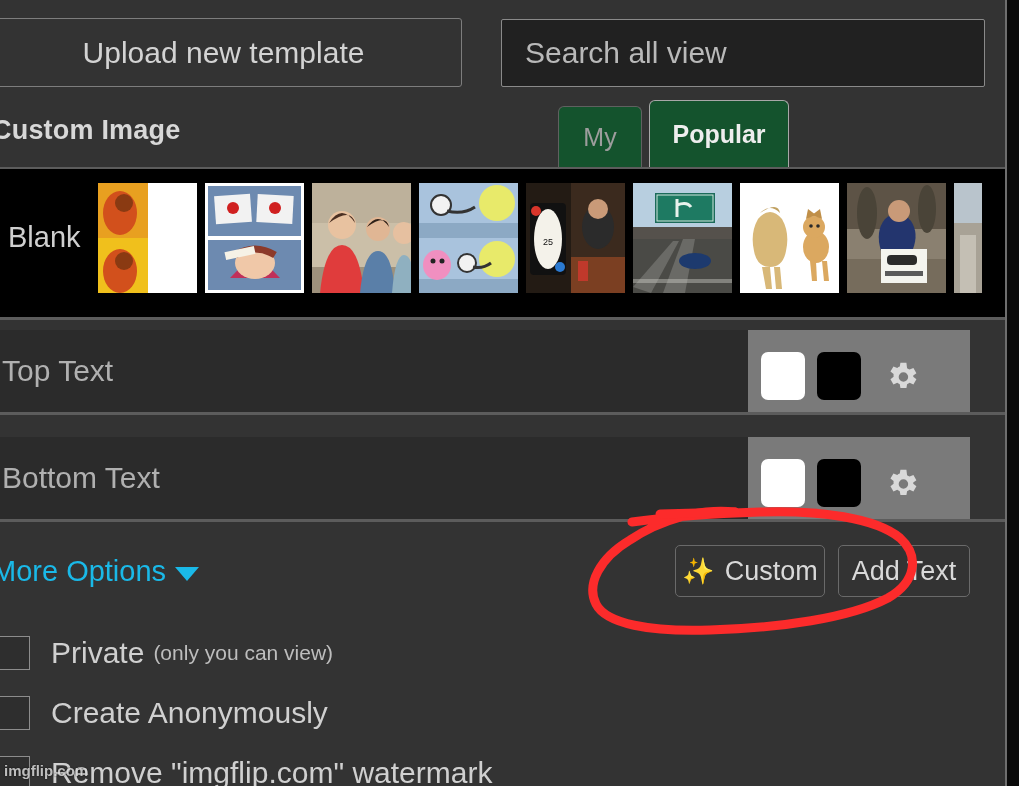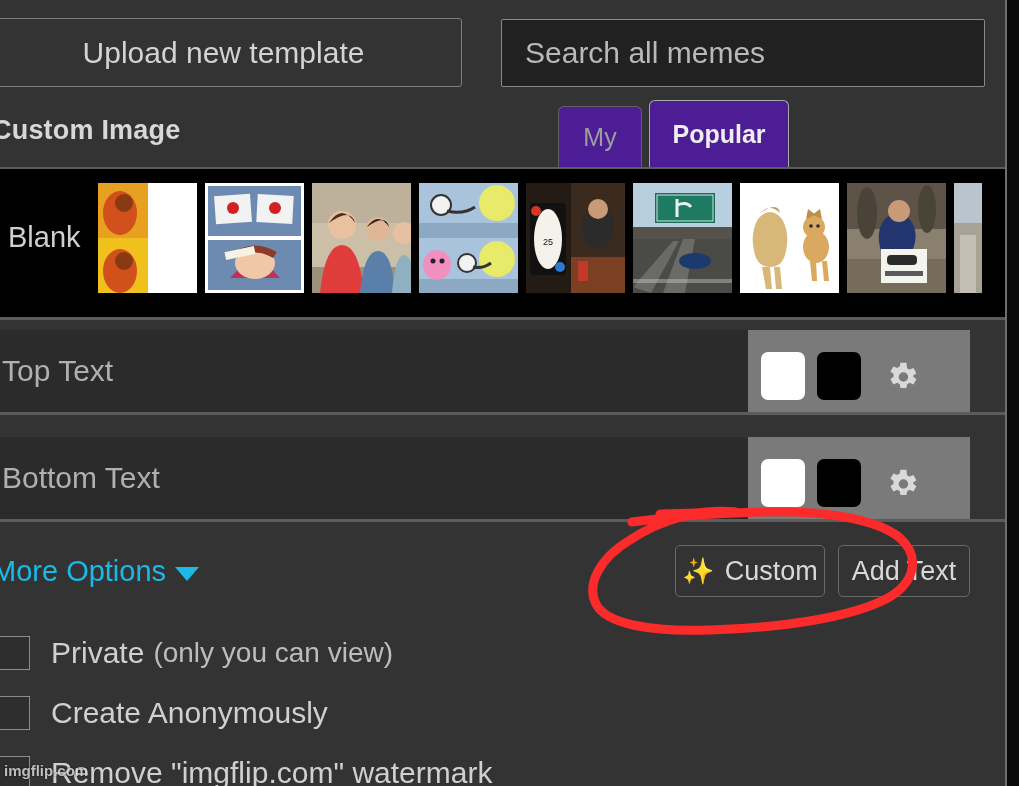--- a/index.html
+++ b/index.html
@@ -45,21 +45,21 @@
     position:absolute;left:0;top:98px;width:825px;height:70px;
   }
   .custom-label{
     position:absolute;left:-8px;top:17px;
     color:#d8d8d8;font-size:27px;font-weight:bold;letter-spacing:.2px;
   }
   .tabs{position:absolute;right:36px;top:2px;display:flex;align-items:flex-end;height:68px;}
   .tab{
     box-sizing:border-box;
     display:flex;align-items:center;justify-content:center;
-    font-size:25px;border-radius:6px 6px 0 0;background:#4c1d95;margin-top:32px;
+    font-size:25px;border-radius:6px 6px 0 0;background:#14532d;margin-top:32px;
   }
   .tab-my{
     width:84px;height:62px;color:#9d9d9d;
     border:1px solid #606060;border-bottom:none;margin-right:7px;
   }
   .tab-popular{
     width:140px;height:68px;color:#eeeeee;font-weight:bold;
     border:1px solid #a8a8a8;border-bottom:none;
   }
   .hr-under-tabs{
@@ -133,21 +133,21 @@
   .sparkle{font-size:26px;line-height:1;color:#f5b324;}
 
   
   .opts{position:absolute;left:0;top:630px;width:1005px;height:156px;}
   .opt{position:absolute;left:0;display:flex;align-items:center;}
   .cb{
     width:34px;height:34px;box-sizing:border-box;
     border:1px solid #8c8c8c;background:#2e2e2e;margin-left:-4px;
   }
   .opt .lbl{color:#d0d0d0;font-size:30px;margin-left:21px;}
-  .opt .sub{color:#bdbdbd;font-size:28px;margin-left:9px;}
+  .opt .sub{color:#bdbdbd;font-size:21px;margin-left:9px;}
   .opt1{top:6px;}
   .opt2{top:66px;}
   .opt3{top:126px;}
 
   
   #annotation{position:absolute;left:0;top:0;width:1019px;height:786px;pointer-events:none;}
 
   
   .watermark{
     position:absolute;left:4px;top:762px;color:#d8d8d8;font-size:15px;opacity:.85;
@@ -158,21 +158,21 @@
 </head>
 <body>
 
 <div id="app">
 
   <div class="topbar">
     <div class="btn-upload">
       <span>Upload new template</span>
     </div>
     <div class="search-box">
-      <span class="ph">Search all memes</span>
+      <span class="ph">Search all view</span>
     </div>
   </div>
 
   <div class="row-custom">
     <div class="custom-label">Custom Image</div>
     <div class="tabs">
       <div class="tab tab-my">
         <span>My</span>
       </div>
       <div class="tab tab-popular">

